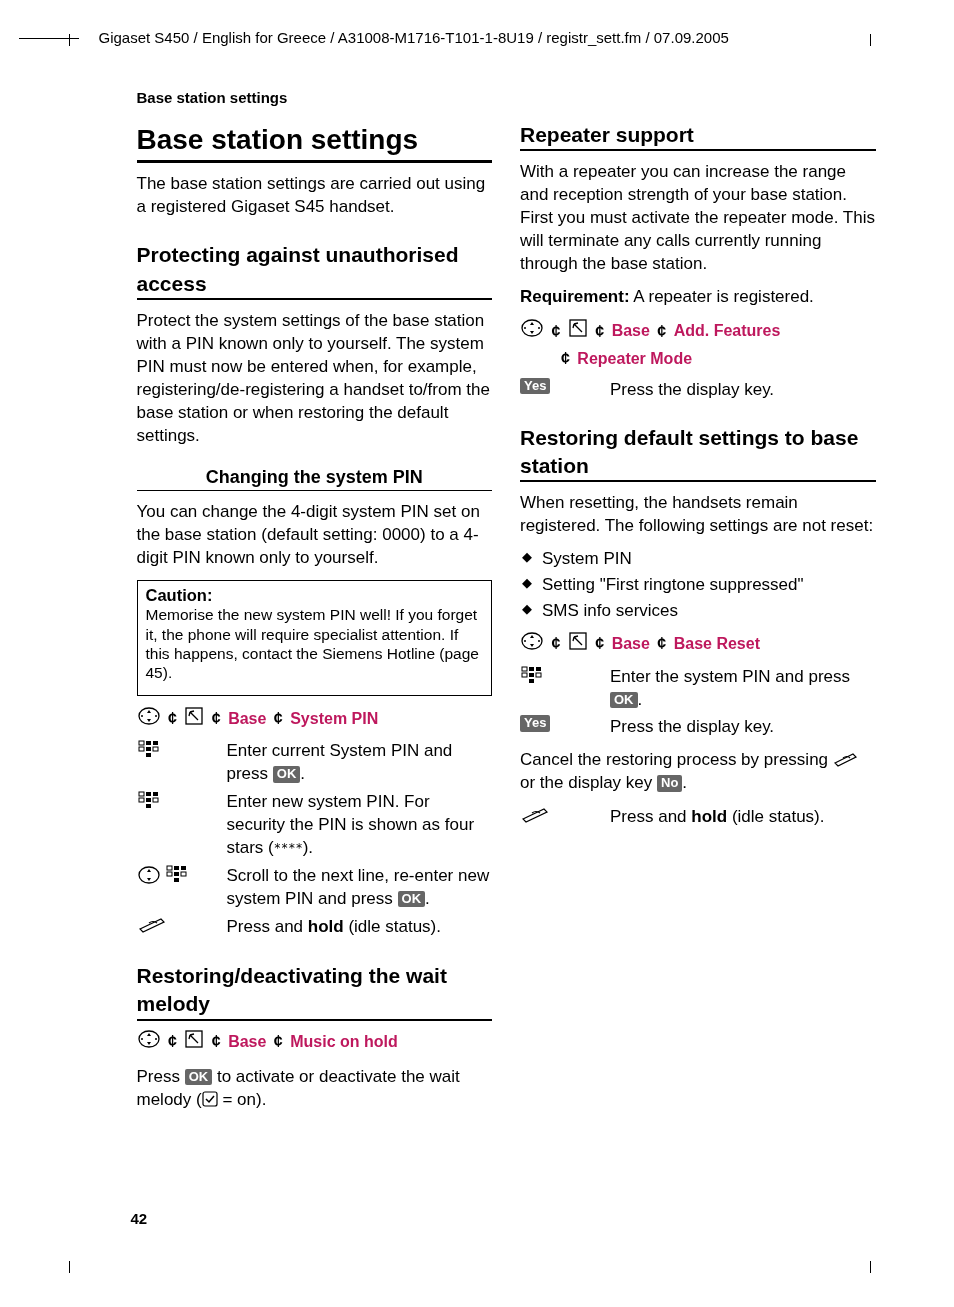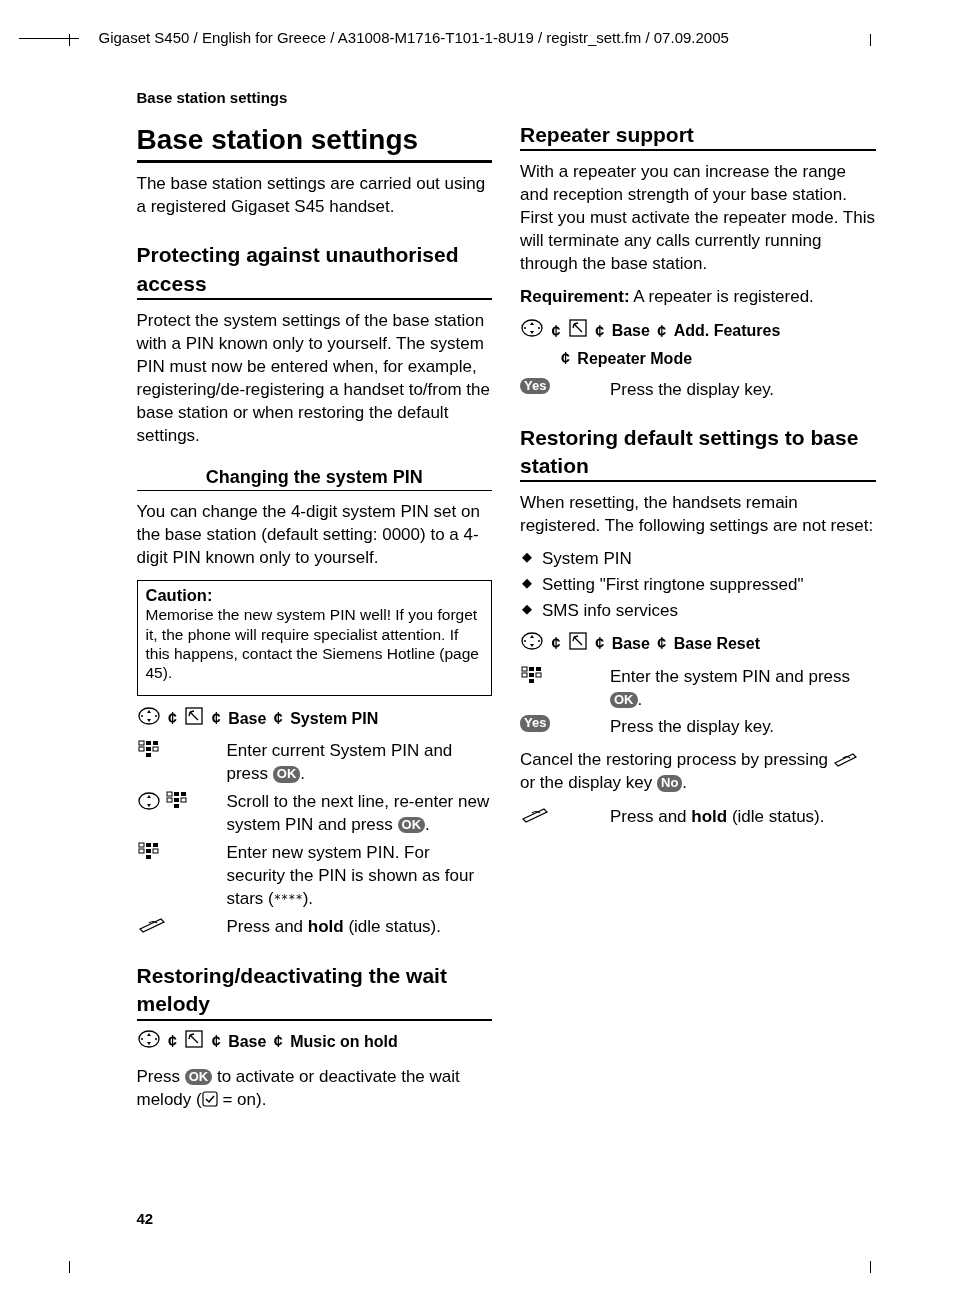--- a/index.html
+++ b/index.html
@@ -73,50 +73,50 @@
     font-size: 15.5px;
     line-height: 1.25;
   }
   .caution-box .title { font-weight: bold; font-size:16.5px; }
 
   .menu-path {
     margin: 8px 0 6px 0;
     line-height: 1.6;
     font-size: 16px;
   }
-  .menu-path .lbl { color:#000000; font-weight:bold; }
+  .menu-path .lbl { color:#be185d; font-weight:bold; }
   .menu-path .arrow { font-weight:bold; margin:0 3px; }
   .menu-path .indent { margin-left: 38px; display:inline-block;}
 
   .step-row { display:flex; align-items:flex-start; margin:4px 0; }
   .step-icons { width:90px; flex:0 0 90px; display:flex; gap:4px; align-items:center; }
   .step-text { flex:1; padding-top:1px; }
 
   .keycap {
     display:inline-block;
     background:#666;
     color:#fff;
     font-size:13px;
     font-weight:bold;
     padding:1px 4px 1px 4px;
-    border-radius:8px;
+    border-radius:2px;
     vertical-align:1px;
     line-height:1.1;
   }
 
   .icon { display:inline-block; vertical-align:middle; }
 
   ul.diamond { list-style:none; padding:0; margin:8px 0; }
   ul.diamond li { position:relative; padding-left:22px; margin:3px 0; }
   ul.diamond li::before { content:"◆"; position:absolute; left:2px; top:0; font-size:13px; }
 
   .page-number {
     position:absolute;
     bottom:78px;
-    left:118px;
+    left:112px;
     font-weight:bold;
     font-size:15px;
   }
   .stars { letter-spacing:0px; font-family:monospace; font-size:12px; vertical-align:1px;}
 </style>
 </head>
 <body>
 
 <div class="page">
   <div class="crop-mark cm-tl-h"></div>
@@ -174,160 +174,160 @@
                 <rect x="9" y="8" width="5" height="4" fill="#000"></rect>
                 <rect x="16" y="8" width="5" height="4" fill="none" stroke="#000"></rect>
                 <rect x="9" y="14" width="5" height="4" fill="#000"></rect>
               </svg></span>
           </div>
         <div class="step-text"><span>Enter current System PIN and press </span><span class="keycap">OK</span>.</div>
       </div>
 
       <div class="step-row">
         <div class="step-icons">
+            <span class="icon"><svg width="24" height="22">
+                <rect x="2" y="2" width="5" height="4" fill="none" stroke="#000"></rect>
+                <rect x="9" y="2" width="5" height="4" fill="#000"></rect>
+                <rect x="16" y="2" width="5" height="4" fill="#000"></rect>
+                <rect x="2" y="8" width="5" height="4" fill="none" stroke="#000"></rect>
+                <rect x="9" y="8" width="5" height="4" fill="#000"></rect>
+                <rect x="16" y="8" width="5" height="4" fill="none" stroke="#000"></rect>
+                <rect x="9" y="14" width="5" height="4" fill="#000"></rect>
+              </svg></span>
+          </div>
+        <div class="step-text"><span>Enter new system PIN. For security the PIN is shown as four stars (</span><span class="stars">****</span><span>).</span></div>
+      </div>
+
+      <div class="step-row">
+        <div class="step-icons">
           <span class="icon"><svg width="24" height="20">
                 <ellipse cx="12" cy="10" rx="10" ry="8" fill="none" stroke="#000" stroke-width="1.3"></ellipse>
                 <path d="M12 4l-2 3h4zM12 16l-2-3h4z" fill="#000"></path>
               </svg></span>
           <span class="icon"><svg width="24" height="22">
                 <rect x="2" y="2" width="5" height="4" fill="none" stroke="#000"></rect>
                 <rect x="9" y="2" width="5" height="4" fill="#000"></rect>
                 <rect x="16" y="2" width="5" height="4" fill="#000"></rect>
                 <rect x="2" y="8" width="5" height="4" fill="none" stroke="#000"></rect>
                 <rect x="9" y="8" width="5" height="4" fill="#000"></rect>
                 <rect x="16" y="8" width="5" height="4" fill="none" stroke="#000"></rect>
                 <rect x="9" y="14" width="5" height="4" fill="#000"></rect>
               </svg></span>
         </div>
         <div class="step-text"><span>Scroll to the next line, re-enter new system PIN and press </span><span class="keycap">OK</span>.</div>
       </div>
 
       <div class="step-row">
         <div class="step-icons">
+            <span class="icon"><svg width="30" height="18">
+                <path d="M3 14 L24 4 L27 7 L6 17 Z" fill="none" stroke="#000" stroke-width="1.2"></path>
+                <path d="M12 8 q4 -3 8 0" fill="none" stroke="#000" stroke-width="1.2"></path>
+              </svg></span>
+          </div>
+        <div class="step-text"><span>Press and </span><b>hold</b><span> (idle status).</span></div>
+      </div>
+
+      <h2>Restoring/deactivating the wait melody</h2>
+
+      <div class="menu-path">
+        <span class="icon"><svg width="24" height="20">
+              <ellipse cx="12" cy="10" rx="10" ry="8" fill="none" stroke="#000" stroke-width="1.3"></ellipse>
+              <path d="M12 4l-2 3h4zM12 16l-2-3h4z" fill="#000"></path>
+              <circle cx="5" cy="10" r="1" fill="#000"></circle>
+              <circle cx="19" cy="10" r="1" fill="#000"></circle>
+            </svg></span>
+        <span class="arrow">¢</span>
+        <span class="icon"><svg width="20" height="20">
+              <rect x="2" y="2" width="16" height="16" fill="none" stroke="#000" stroke-width="1.3"></rect>
+              <path d="M6 6l4 4M6 6l4-1M6 6l-1 4M10 10l4 4" stroke="#000" stroke-width="1.3" fill="none"></path>
+            </svg></span>
+        <span class="arrow">¢</span>
+        <span class="lbl">Base</span>
+        <span class="arrow">¢</span>
+        <span class="lbl">Music on hold</span>
+      </div>
+
+      <p>
+        <span>Press </span><span class="keycap">OK</span><span> to activate or deactivate the wait melody (</span><span class="icon"><svg width="16" height="16" style="vertical-align:-2px">
+              <rect x="1" y="1" width="14" height="14" fill="none" stroke="#000" stroke-width="1.2" rx="2"></rect>
+              <path d="M4 8l3 3 5-6" fill="none" stroke="#000" stroke-width="1.5"></path>
+            </svg></span><span> = on).</span>
+      </p>
+    </div>
+
+    <div class="col">
+      <h2 style="margin-top:4px">Repeater support</h2>
+      <p>With a repeater you can increase the range and reception strength of your base station. First you must activate the repeater mode. This will terminate any calls currently running through the base station.</p>
+      <p><b>Requirement:</b><span> A repeater is registered.</span></p>
+
+      <div class="menu-path">
+        <span class="icon"><svg width="24" height="20">
+              <ellipse cx="12" cy="10" rx="10" ry="8" fill="none" stroke="#000" stroke-width="1.3"></ellipse>
+              <path d="M12 4l-2 3h4zM12 16l-2-3h4z" fill="#000"></path>
+              <circle cx="5" cy="10" r="1" fill="#000"></circle>
+              <circle cx="19" cy="10" r="1" fill="#000"></circle>
+            </svg></span>
+        <span class="arrow">¢</span>
+        <span class="icon"><svg width="20" height="20">
+              <rect x="2" y="2" width="16" height="16" fill="none" stroke="#000" stroke-width="1.3"></rect>
+              <path d="M6 6l4 4M6 6l4-1M6 6l-1 4M10 10l4 4" stroke="#000" stroke-width="1.3" fill="none"></path>
+            </svg></span>
+        <span class="arrow">¢</span>
+        <span class="lbl">Base</span>
+        <span class="arrow">¢</span>
+        <span class="lbl">Add. Features</span><br>
+        <span class="indent"><span class="arrow">¢</span> <span class="lbl">Repeater Mode</span></span>
+      </div>
+
+      <div class="step-row">
+        <div class="step-icons">
+            <span class="keycap">Yes</span>
+          </div>
+        <div class="step-text">Press the display key.</div>
+      </div>
+
+
+      <h2>Restoring default settings to base station</h2>
+      <p>When resetting, the handsets remain registered. The following settings are not reset:</p>
+      <ul class="diamond">
+        <li>System PIN</li>
+        <li>Setting "First ringtone suppressed"</li>
+        <li>SMS info services</li>
+      </ul>
+
+      <div class="menu-path">
+        <span class="icon"><svg width="24" height="20">
+              <ellipse cx="12" cy="10" rx="10" ry="8" fill="none" stroke="#000" stroke-width="1.3"></ellipse>
+              <path d="M12 4l-2 3h4zM12 16l-2-3h4z" fill="#000"></path>
+              <circle cx="5" cy="10" r="1" fill="#000"></circle>
+              <circle cx="19" cy="10" r="1" fill="#000"></circle>
+            </svg></span>
+        <span class="arrow">¢</span>
+        <span class="icon"><svg width="20" height="20">
+              <rect x="2" y="2" width="16" height="16" fill="none" stroke="#000" stroke-width="1.3"></rect>
+              <path d="M6 6l4 4M6 6l4-1M6 6l-1 4M10 10l4 4" stroke="#000" stroke-width="1.3" fill="none"></path>
+            </svg></span>
+        <span class="arrow">¢</span>
+        <span class="lbl">Base</span>
+        <span class="arrow">¢</span>
+        <span class="lbl">Base Reset</span>
+      </div>
+
+      <div class="step-row">
+        <div class="step-icons">
             <span class="icon"><svg width="24" height="22">
                 <rect x="2" y="2" width="5" height="4" fill="none" stroke="#000"></rect>
                 <rect x="9" y="2" width="5" height="4" fill="#000"></rect>
                 <rect x="16" y="2" width="5" height="4" fill="#000"></rect>
                 <rect x="2" y="8" width="5" height="4" fill="none" stroke="#000"></rect>
                 <rect x="9" y="8" width="5" height="4" fill="#000"></rect>
                 <rect x="16" y="8" width="5" height="4" fill="none" stroke="#000"></rect>
                 <rect x="9" y="14" width="5" height="4" fill="#000"></rect>
               </svg></span>
           </div>
-        <div class="step-text"><span>Enter new system PIN. For security the PIN is shown as four stars (</span><span class="stars">****</span><span>).</span></div>
-      </div>
-
-      <div class="step-row">
-        <div class="step-icons">
-            <span class="icon"><svg width="30" height="18">
-                <path d="M3 14 L24 4 L27 7 L6 17 Z" fill="none" stroke="#000" stroke-width="1.2"></path>
-                <path d="M12 8 q4 -3 8 0" fill="none" stroke="#000" stroke-width="1.2"></path>
-              </svg></span>
-          </div>
-        <div class="step-text"><span>Press and </span><b>hold</b><span> (idle status).</span></div>
-      </div>
-
-      <h2>Restoring/deactivating the wait melody</h2>
-
-      <div class="menu-path">
-        <span class="icon"><svg width="24" height="20">
-              <ellipse cx="12" cy="10" rx="10" ry="8" fill="none" stroke="#000" stroke-width="1.3"></ellipse>
-              <path d="M12 4l-2 3h4zM12 16l-2-3h4z" fill="#000"></path>
-              <circle cx="5" cy="10" r="1" fill="#000"></circle>
-              <circle cx="19" cy="10" r="1" fill="#000"></circle>
-            </svg></span>
-        <span class="arrow">¢</span>
-        <span class="icon"><svg width="20" height="20">
-              <rect x="2" y="2" width="16" height="16" fill="none" stroke="#000" stroke-width="1.3"></rect>
-              <path d="M6 6l4 4M6 6l4-1M6 6l-1 4M10 10l4 4" stroke="#000" stroke-width="1.3" fill="none"></path>
-            </svg></span>
-        <span class="arrow">¢</span>
-        <span class="lbl">Base</span>
-        <span class="arrow">¢</span>
-        <span class="lbl">Music on hold</span>
-      </div>
-
-      <p>
-        <span>Press </span><span class="keycap">OK</span><span> to activate or deactivate the wait melody (</span><span class="icon"><svg width="16" height="16" style="vertical-align:-2px">
-              <rect x="1" y="1" width="14" height="14" fill="none" stroke="#000" stroke-width="1.2" rx="2"></rect>
-              <path d="M4 8l3 3 5-6" fill="none" stroke="#000" stroke-width="1.5"></path>
-            </svg></span><span> = on).</span>
-      </p>
-    </div>
-
-    <div class="col">
-      <h2 style="margin-top:4px">Repeater support</h2>
-      <p>With a repeater you can increase the range and reception strength of your base station. First you must activate the repeater mode. This will terminate any calls currently running through the base station.</p>
-      <p><b>Requirement:</b><span> A repeater is registered.</span></p>
-
-      <div class="menu-path">
-        <span class="icon"><svg width="24" height="20">
-              <ellipse cx="12" cy="10" rx="10" ry="8" fill="none" stroke="#000" stroke-width="1.3"></ellipse>
-              <path d="M12 4l-2 3h4zM12 16l-2-3h4z" fill="#000"></path>
-              <circle cx="5" cy="10" r="1" fill="#000"></circle>
-              <circle cx="19" cy="10" r="1" fill="#000"></circle>
-            </svg></span>
-        <span class="arrow">¢</span>
-        <span class="icon"><svg width="20" height="20">
-              <rect x="2" y="2" width="16" height="16" fill="none" stroke="#000" stroke-width="1.3"></rect>
-              <path d="M6 6l4 4M6 6l4-1M6 6l-1 4M10 10l4 4" stroke="#000" stroke-width="1.3" fill="none"></path>
-            </svg></span>
-        <span class="arrow">¢</span>
-        <span class="lbl">Base</span>
-        <span class="arrow">¢</span>
-        <span class="lbl">Add. Features</span><br>
-        <span class="indent"><span class="arrow">¢</span> <span class="lbl">Repeater Mode</span></span>
-      </div>
-
-      <div class="step-row">
-        <div class="step-icons">
-            <span class="keycap">Yes</span>
-          </div>
-        <div class="step-text">Press the display key.</div>
-      </div>
-
-
-      <h2>Restoring default settings to base station</h2>
-      <p>When resetting, the handsets remain registered. The following settings are not reset:</p>
-      <ul class="diamond">
-        <li>System PIN</li>
-        <li>Setting "First ringtone suppressed"</li>
-        <li>SMS info services</li>
-      </ul>
-
-      <div class="menu-path">
-        <span class="icon"><svg width="24" height="20">
-              <ellipse cx="12" cy="10" rx="10" ry="8" fill="none" stroke="#000" stroke-width="1.3"></ellipse>
-              <path d="M12 4l-2 3h4zM12 16l-2-3h4z" fill="#000"></path>
-              <circle cx="5" cy="10" r="1" fill="#000"></circle>
-              <circle cx="19" cy="10" r="1" fill="#000"></circle>
-            </svg></span>
-        <span class="arrow">¢</span>
-        <span class="icon"><svg width="20" height="20">
-              <rect x="2" y="2" width="16" height="16" fill="none" stroke="#000" stroke-width="1.3"></rect>
-              <path d="M6 6l4 4M6 6l4-1M6 6l-1 4M10 10l4 4" stroke="#000" stroke-width="1.3" fill="none"></path>
-            </svg></span>
-        <span class="arrow">¢</span>
-        <span class="lbl">Base</span>
-        <span class="arrow">¢</span>
-        <span class="lbl">Base Reset</span>
-      </div>
-
-      <div class="step-row">
-        <div class="step-icons">
-            <span class="icon"><svg width="24" height="22">
-                <rect x="2" y="2" width="5" height="4" fill="none" stroke="#000"></rect>
-                <rect x="9" y="2" width="5" height="4" fill="#000"></rect>
-                <rect x="16" y="2" width="5" height="4" fill="#000"></rect>
-                <rect x="2" y="8" width="5" height="4" fill="none" stroke="#000"></rect>
-                <rect x="9" y="8" width="5" height="4" fill="#000"></rect>
-                <rect x="16" y="8" width="5" height="4" fill="none" stroke="#000"></rect>
-                <rect x="9" y="14" width="5" height="4" fill="#000"></rect>
-              </svg></span>
-          </div>
         <div class="step-text"><span>Enter the system PIN and press </span><span class="keycap">OK</span>.</div>
       </div>
 
       <div class="step-row">
         <div class="step-icons">
             <span class="keycap">Yes</span>
           </div>
         <div class="step-text">Press the display key.</div>
       </div>
 

